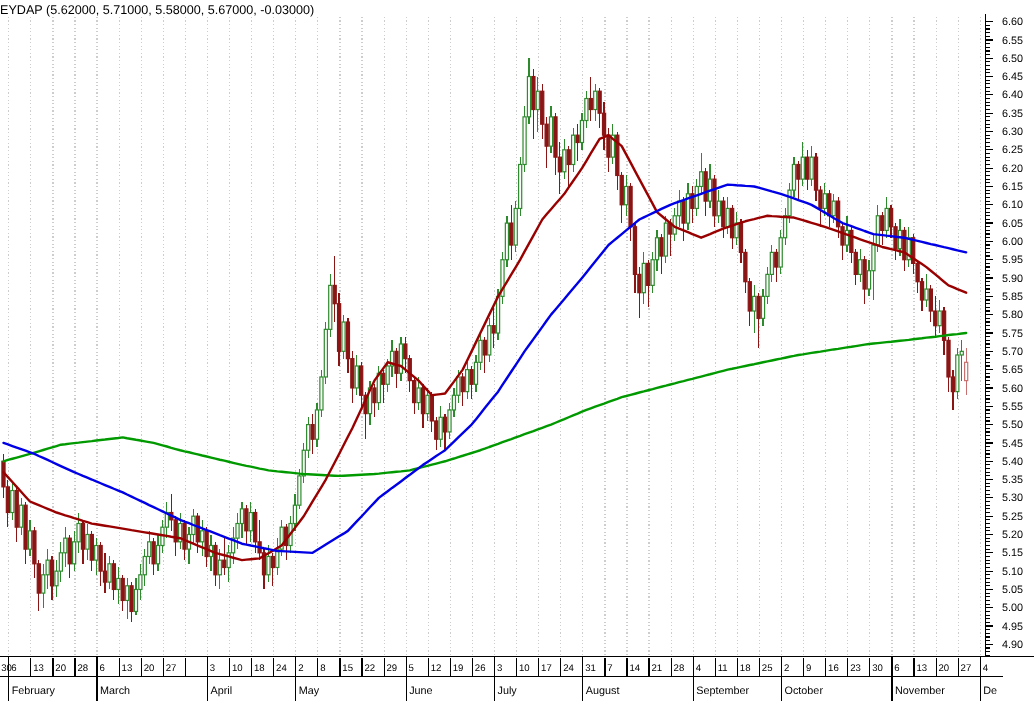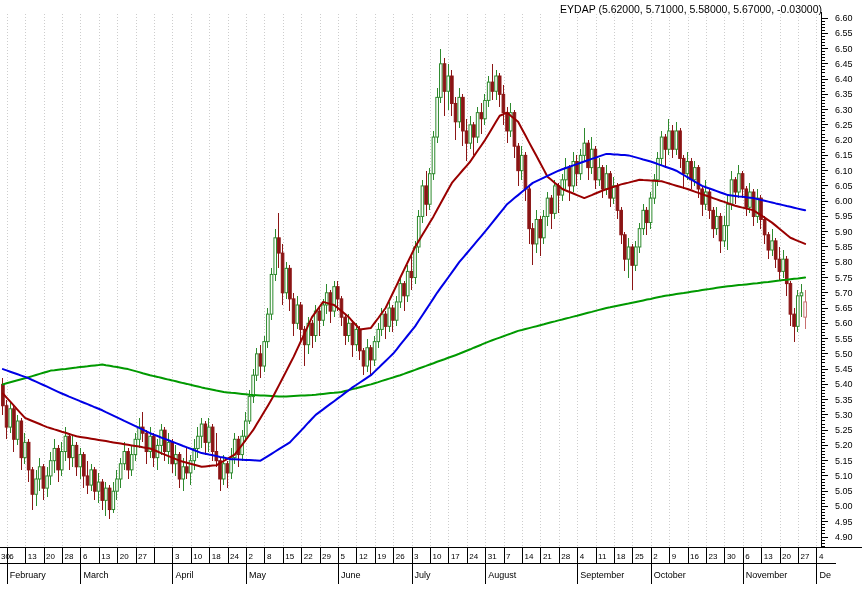--- a/index.html
+++ b/index.html
@@ -1,18 +1,18 @@
 <!DOCTYPE html>
 <html><head>
 <meta charset="utf-8">
 <style>
   html,body{margin:0;padding:0;background:#ffffff;width:862px;height:589px;overflow:hidden;
             font-family:"Liberation Sans", sans-serif;}
   .chart-wrap{position:relative;width:862px;height:589px;background:#fff;}
-  .chart-title{position:absolute;top:3px;left:0;width:822px;text-align:right;
+  .chart-title{position:absolute;top:3px;left:0;width:822px;text-align:left;
                font-size:10.5px;color:#000;letter-spacing:0px;}
   svg{position:absolute;top:0;left:0;}
   text{font-family:"Liberation Sans", sans-serif;}
 </style>
 </head>
 <body>
 
 <div class="chart-wrap">
   <div class="chart-title">EYDAP (5.62000, 5.71000, 5.58000, 5.67000, -0.03000)</div>
   <svg id="chart-svg" width="862" height="589" viewBox="0 0 862 589">

